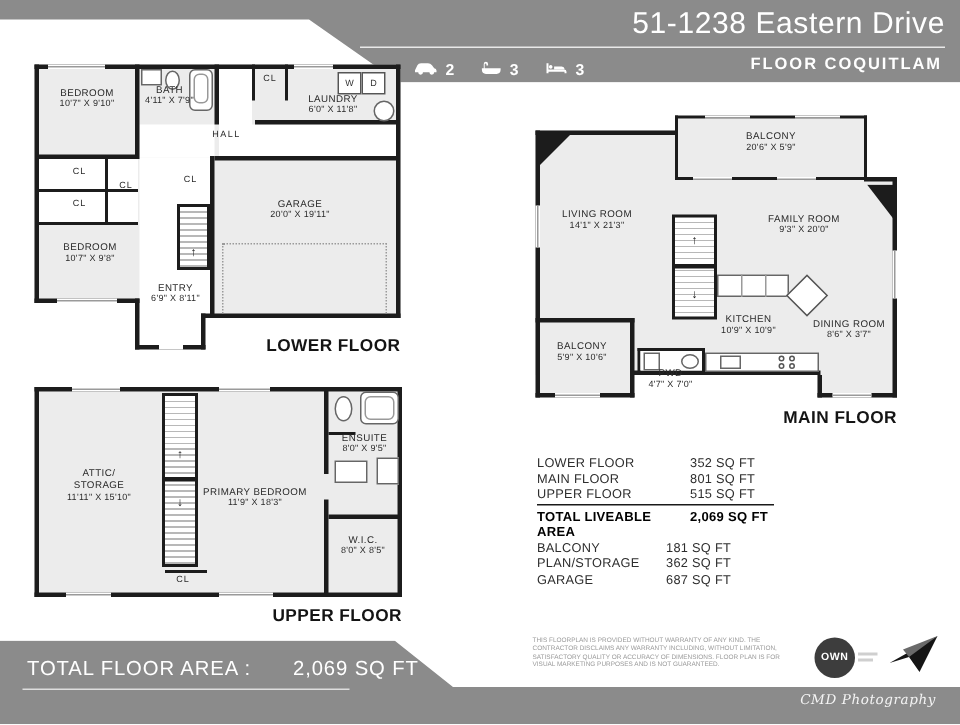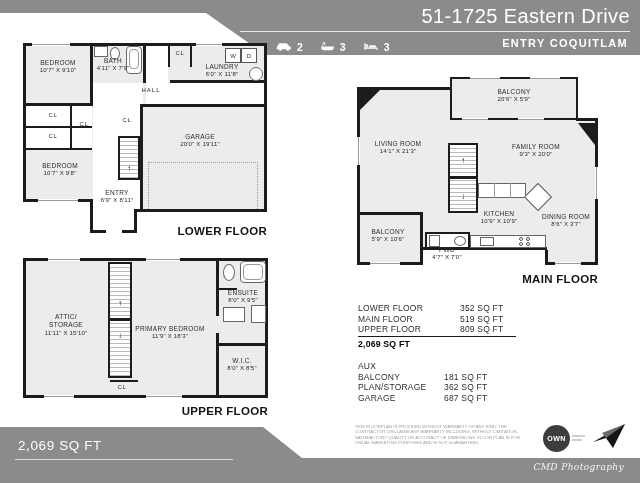--- a/index.html
+++ b/index.html
@@ -52,23 +52,23 @@
   #plane-logo{position:absolute;left:592px;top:421px}
   #credit{position:absolute;right:16px;top:462px;font-size:9px;color:#f4f4f4;font-style:italic;
           font-family:"DejaVu Serif",serif;letter-spacing:.4px}
 </style>
 </head>
 <body>
 
 <div id="canvas">
 
   <div class="band" id="hdr">
-    <div id="hdr-title">51-1725 Eastern Drive</div>
+    <div id="hdr-title">51-1238 Eastern Drive</div>
     <div id="hdr-line"></div>
-    <div id="hdr-city">ENTRY COQUITLAM</div>
+    <div id="hdr-city">FLOOR COQUITLAM</div>
     <div id="hdr-stats">
       <div class="stat">
         <span>
           <svg width="16" height="11" viewBox="0 0 24 16" fill="#fff">
               <path d="M1 10 L3.4 5 Q4.4 3 7 3 h7 q2.4 0 4 2 l2.2 3 q2.3 .5 2.3 2.2 V12 h-2.3 a2.4 2.4 0 0 1-4.8 0 H9 a2.4 2.4 0 0 1-4.8 0 H1 z"></path>
             </svg>
         </span>
         <span class="n">2</span>
       </div>
       <div class="stat">
@@ -325,32 +325,30 @@
     <div class="ftitle" style="left:140px;top:150px;width:108px">UPPER FLOOR</div>
   </div>
 
   <div id="atable">
     <div class="trow">
       <span class="tl">LOWER FLOOR</span>
       <span class="tv">352 SQ FT</span>
     </div>
     <div class="trow">
       <span class="tl">MAIN FLOOR</span>
-      <span class="tv">519 SQ FT</span>
+      <span class="tv">801 SQ FT</span>
     </div>
     <div class="trow">
       <span class="tl">UPPER FLOOR</span>
-      <span class="tv">809 SQ FT</span>
+      <span class="tv">515 SQ FT</span>
     </div>
     <div class="sep"></div>
     <div class="trow total">
+      <span class="tl">TOTAL LIVEABLE AREA</span>
       <span class="tv">2,069 SQ FT</span>
-    </div>
-    <div class="trow auxhead">
-      <span class="tl">AUX</span>
     </div>
     <div class="trow aux">
       <span class="tl">BALCONY</span>
       <span class="tv">181 SQ FT</span>
     </div>
     <div class="trow aux">
       <span class="tl">PLAN/STORAGE</span>
       <span class="tv">362 SQ FT</span>
     </div>
     <div class="trow aux">
@@ -367,18 +365,19 @@
   <div class="own-line" style="left:572px;top:439px;width:10px"></div>
   <div id="plane-logo">
     <svg width="34" height="28" viewBox="0 0 34 28">
       <polygon points="1,21 33,3 21,27 14,17" fill="#151515"></polygon>
       <polygon points="33,3 14,17 10,12" fill="#6a6a6a"></polygon>
     </svg>
   </div>
 
   <div class="band" id="ftr"></div>
   <div id="ft-total">
+    <span>TOTAL FLOOR AREA :</span>
     <span>2,069 SQ FT</span>
   </div>
   <div id="ft-underline"></div>
   <div id="credit">CMD Photography</div>
 
 </div>
 
 </body></html>

